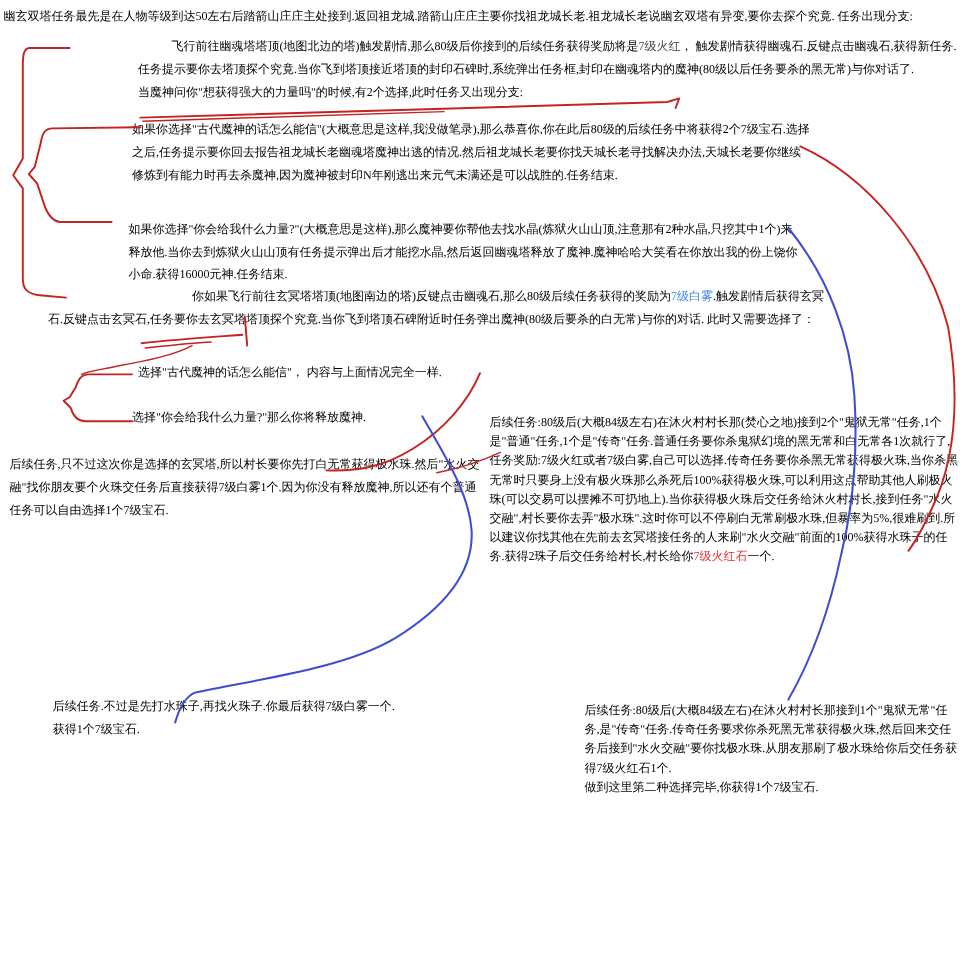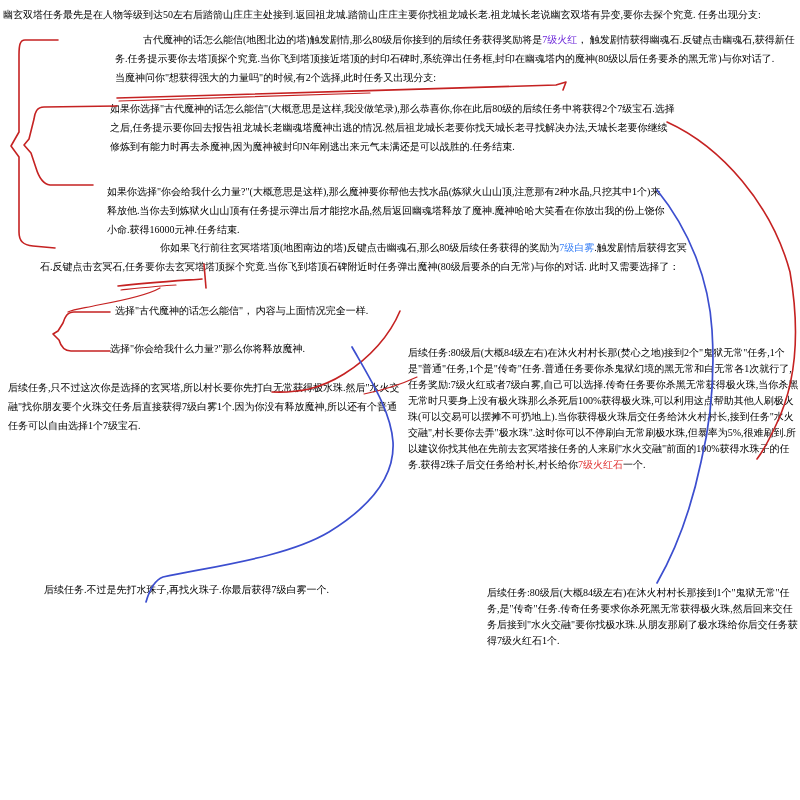--- a/index.html
+++ b/index.html
@@ -20,21 +20,21 @@
   .red-line{stroke:#c52222;stroke-width:1.6;}
   .red-thin{stroke:#c52222;stroke-width:1.2;}
   .blue-line{stroke:#3c4ecf;stroke-width:1.7;}
 </style>
 </head>
 <body>
 
 <div class="tblock" style="left:3px;top:5px;width:795px;">幽玄双塔任务最先是在人物等级到达50左右后踏箭山庄庄主处接到.返回祖龙城.踏箭山庄庄主要你找祖龙城长老.祖龙城长老说幽玄双塔有异变,要你去探个究竟. 任务出现分支:</div>
 
 <div class="tblock" style="left:115px;top:30px;width:684px;">
-  <div class="indent28"><span>古代魔神的话怎么能信(地图北边的塔)触发剧情,那么80级后你接到的后续任务获得奖励将是</span><span style="color: #6d28d9;">7级火红</span><span>， 触发剧情获得幽魂石.反键点击幽魂石,获得新任务.任务提示要你去塔顶探个究竟.当你飞到塔顶接近塔顶的封印石碑时,系统弹出任务框,封印在幽魂塔内的魔神(80级以后任务要杀的黑无常)与你对话了.</span></div>
+  <div class="indent28"><span>飞行前往幽魂塔塔顶(地图北边的塔)触发剧情,那么80级后你接到的后续任务获得奖励将是</span><span style="color: #404040;">7级火红</span><span>， 触发剧情获得幽魂石.反键点击幽魂石,获得新任务.任务提示要你去塔顶探个究竟.当你飞到塔顶接近塔顶的封印石碑时,系统弹出任务框,封印在幽魂塔内的魔神(80级以后任务要杀的黑无常)与你对话了.</span></div>
   <div>当魔神问你"想获得强大的力量吗"的时候,有2个选择,此时任务又出现分支:</div>
 </div>
 
 <div class="tblock" style="left:110px;top:99px;width:565px;">如果你选择"古代魔神的话怎么能信"(大概意思是这样,我没做笔录),那么恭喜你,你在此后80级的后续任务中将获得2个7级宝石.选择之后,任务提示要你回去报告祖龙城长老幽魂塔魔神出逃的情况.然后祖龙城长老要你找天城长老寻找解决办法,天城长老要你继续修炼到有能力时再去杀魔神,因为魔神被封印N年刚逃出来元气未满还是可以战胜的.任务结束.</div>
 
 <div class="tblock" style="left:107px;top:182px;width:558px;">如果你选择"你会给我什么力量?"(大概意思是这样),那么魔神要你帮他去找水晶(炼狱火山山顶,注意那有2种水晶,只挖其中1个)来释放他.当你去到炼狱火山山顶有任务提示弹出后才能挖水晶,然后返回幽魂塔释放了魔神.魔神哈哈大笑看在你放出我的份上饶你小命.获得16000元神.任务结束.</div>
 
 <div class="tblock indent120" style="left:40px;top:238px;width:650px;"><span>你如果飞行前往玄冥塔塔顶(地图南边的塔)反键点击幽魂石,那么80级后续任务获得的奖励为</span><span style="color: #3b82f6;">7级白雾</span><span>.触发剧情后获得玄冥石.反键点击玄冥石,任务要你去玄冥塔塔顶探个究竟.当你飞到塔顶石碑附近时任务弹出魔神(80级后要杀的白无常)与你的对话. 此时又需要选择了：</span></div>
 
 <div class="tblock" style="left:115px;top:301px;width:500px;">选择"古代魔神的话怎么能信"， 内容与上面情况完全一样.</div>
@@ -44,24 +44,26 @@
 <div class="tblock" style="left:8px;top:378px;width:396px;">
   <div>后续任务,只不过这次你是选择的玄冥塔,所以村长要你先打白无常获得极水珠.然后"水火交融"找你朋友要个火珠交任务后直接获得7级白雾1个.因为你没有释放魔神,所以还有个普通任务可以自由选择1个7级宝石.</div>
 </div>
 
 <div class="tblock tight" style="left:408px;top:345px;width:392px;">
   <div><span>后续任务:80级后(大概84级左右)在沐火村村长那(焚心之地)接到2个"鬼狱无常"任务,1个是"普通"任务,1个是"传奇"任务.普通任务要你杀鬼狱幻境的黑无常和白无常各1次就行了,任务奖励:7级火红或者7级白雾,自己可以选择.传奇任务要你杀黑无常获得极火珠,当你杀黑无常时只要身上没有极火珠那么杀死后100%获得极火珠,可以利用这点帮助其他人刷极火珠(可以交易可以摆摊不可扔地上).当你获得极火珠后交任务给沐火村村长,接到任务"水火交融",村长要你去弄"极水珠".这时你可以不停刷白无常刷极水珠,但暴率为5%,很难刷到.所以建议你找其他在先前去玄冥塔接任务的人来刷"水火交融"前面的100%获得水珠子的任务.获得2珠子后交任务给村长,村长给你</span><span style="color: rgb(224, 48, 48);">7级火红石</span><span>一个.</span></div>
 </div>
 
 <div class="tblock" style="left:44px;top:580px;width:370px;">
   <div>后续任务.不过是先打水珠子,再找火珠子.你最后获得7级白雾一个.</div>
+  <div>获得1个7级宝石.</div>
 </div>
 
 <div class="tblock tight" style="left:487px;top:585px;width:314px;">
   <div>后续任务:80级后(大概84级左右)在沐火村村长那接到1个"鬼狱无常"任务,是"传奇"任务.传奇任务要求你杀死黑无常获得极火珠,然后回来交任务后接到"水火交融"要你找极水珠.从朋友那刷了极水珠给你后交任务获得7级火红石1个.</div>
+  <div>做到这里第二种选择完毕,你获得1个7级宝石.</div>
 </div>
 
 <svg id="annotations" width="800" height="800" viewBox="0 0 800 800">
 
   <path class="red-line" d="M117,98 C230,95 420,89 556,85 l10,-3 l-3,8"></path>
   <path class="red-thin" d="M119,101 C190,99 280,96 370,93"></path>
 
   <path class="red-line" d="M58,40 L25,40 C20,40 19,45 19,55 L19,132 L11,146 L19,157 L19,232 C19,241 23,245 33,246 L55,248"></path>
 
   <path class="red-line" d="M117,106 L44,107 C37,107 35,112 34,119 L29,139 L24,145 L31,153 L36,168 C39,178 43,184 50,185 L93,185"></path>

